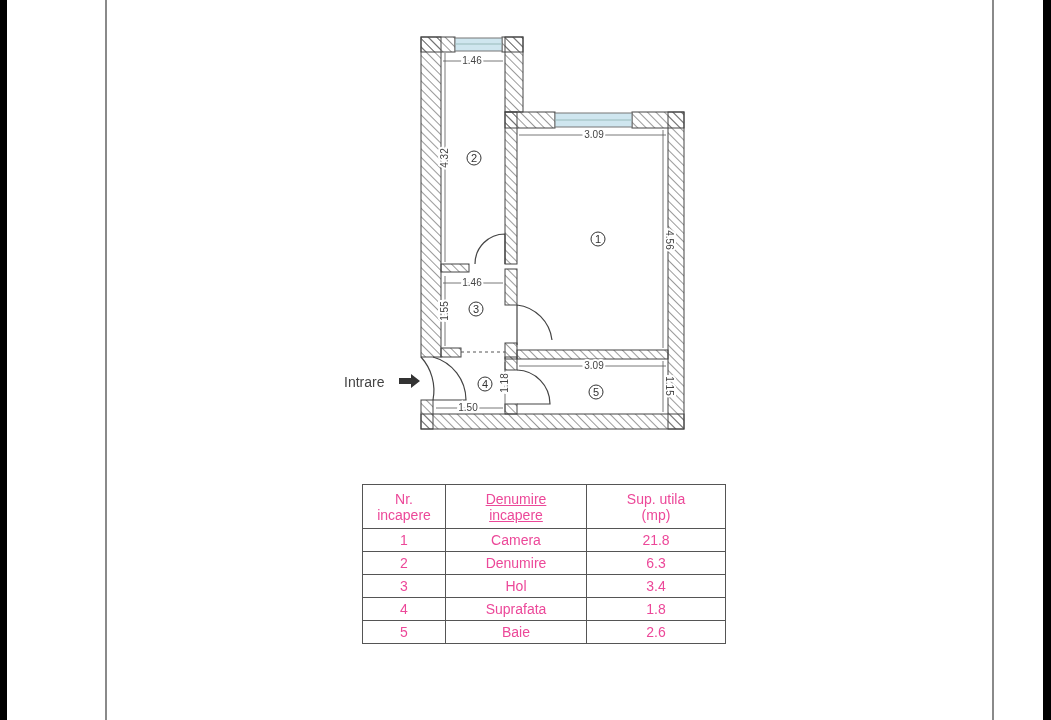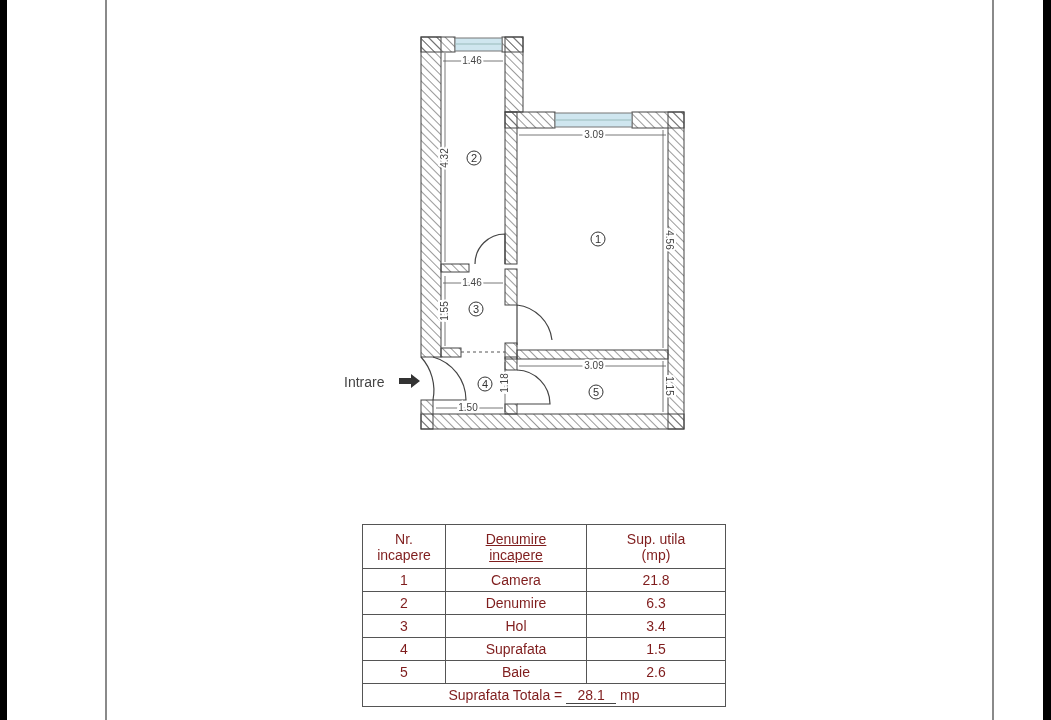--- a/index.html
+++ b/index.html
@@ -2,22 +2,22 @@
 <html><head>
 <meta charset="utf-8">
 <style>
   html, body { margin:0; padding:0; }
   body { width:1051px; height:720px; position:relative; background:#fff; overflow:hidden;
          font-family:"Liberation Sans", sans-serif; }
   .bar-left { position:absolute; left:0; top:0; width:7px; height:720px; background:#000; }
   .bar-right { position:absolute; left:1043px; top:0; width:8px; height:720px; background:#000; }
   .vline { position:absolute; top:0; width:2px; height:720px; background:#8a8a8a; }
   .plan { position:absolute; left:0; top:0; }
-  .tbl { position:absolute; left:362px; top:524px; width:364px; border-collapse:collapse;
-         font-size:14px; color:#7f1d1d; }
+  .tbl { position:absolute; left:362px; top:484px; width:364px; border-collapse:collapse;
+         font-size:14px; color:#ec4899; }
   .tbl td, .tbl th { border:1px solid #555; text-align:center; font-weight:normal; padding:0; line-height:16px; }
   .tbl th { height:43px; }
   .tbl td { height:22px; }
   .tbl .c1 { width:82px; } .tbl .c2 { width:140px;text-decoration:underline; }
   .u { display:inline-block; border-bottom:1px solid #444; min-width:50px; line-height:15px; }
 </style>
 </head>
 <body>
 
 <div class="bar-left"></div>
@@ -148,26 +148,21 @@
         <td>6.3</td>
       </tr>
   <tr>
         <td>3</td>
         <td>Hol</td>
         <td>3.4</td>
       </tr>
   <tr>
         <td>4</td>
         <td>Suprafata</td>
-        <td>1.5</td>
+        <td>1.8</td>
       </tr>
   <tr>
         <td>5</td>
         <td>Baie</td>
         <td>2.6</td>
       </tr>
-  <tr>
-        <td colspan="3">
-    <span>Suprafata Totala =</span> <span class="u">28.1</span> <span>mp</span>
-  </td>
-      </tr>
 </tbody>
   </table>
 
 </body></html>

